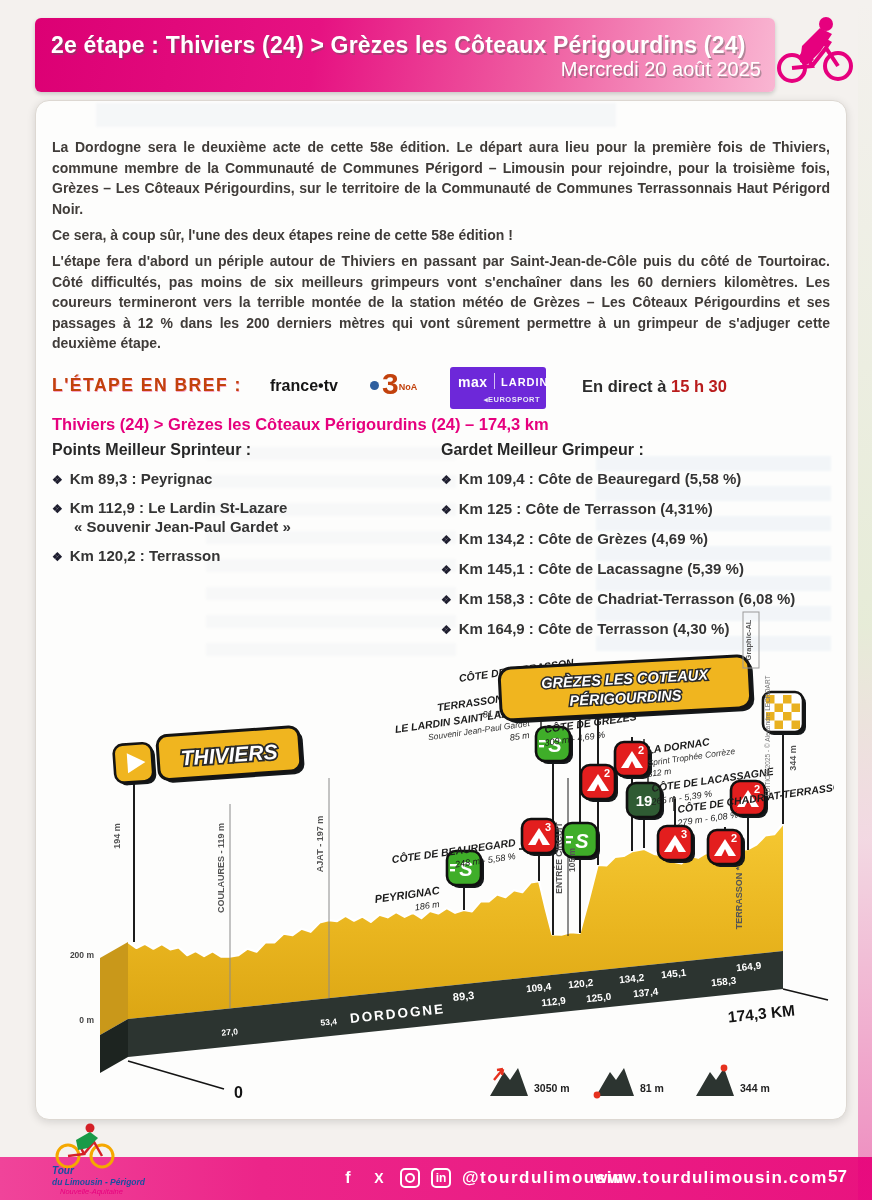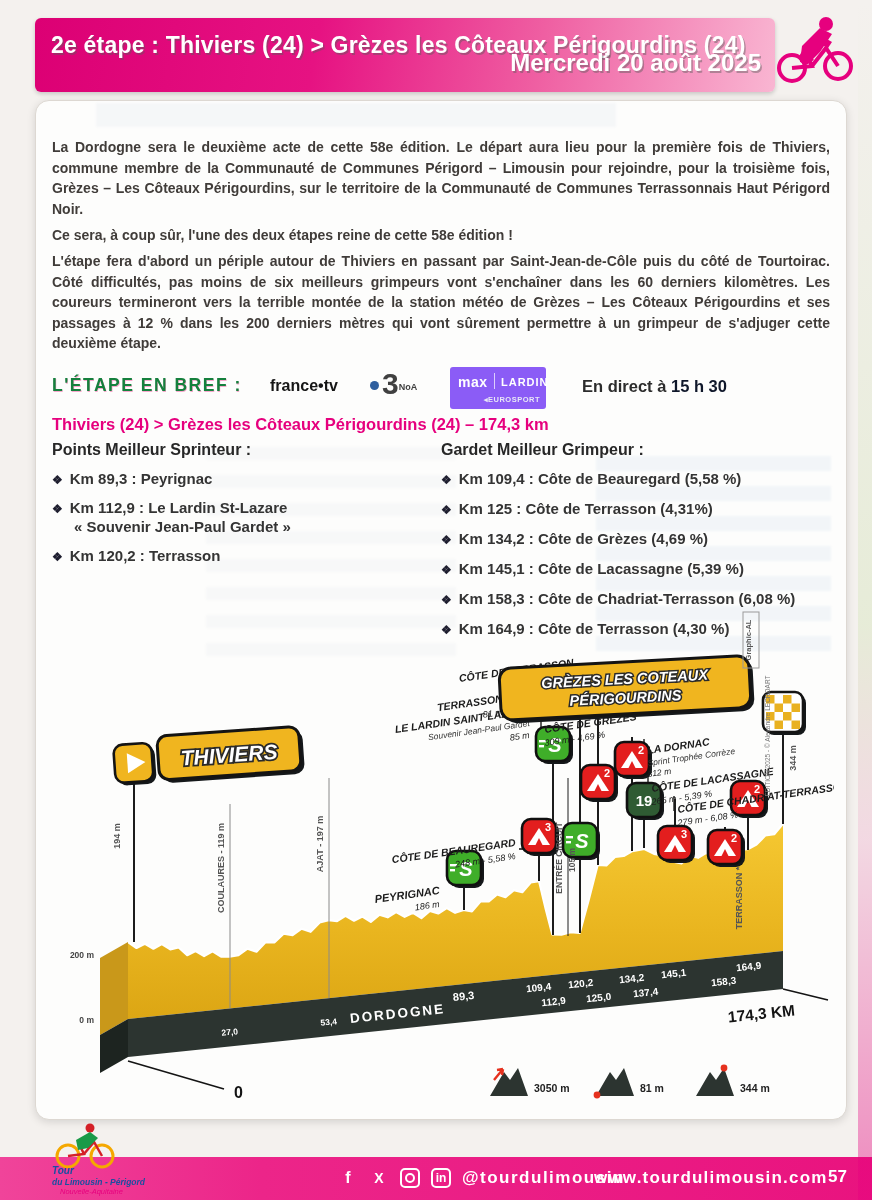--- a/index.html
+++ b/index.html
@@ -6,54 +6,54 @@
   body{width:872px;height:1200px;position:relative;background:#f4f1ee;
        font-family:"Liberation Sans",sans-serif;overflow:hidden;}
   .page{position:absolute;inset:0;}
 
   
   .banner{position:absolute;left:35px;top:18px;width:740px;height:74px;border-radius:6px;
     background:linear-gradient(100deg,#dc0074 0%,#e61282 38%,#ef5fa2 68%,#f9b6d2 100%);
     box-shadow:0 2px 4px rgba(0,0,0,.18);}
   .banner .t1{position:absolute;left:16px;top:14px;width:710px;color:#fff;font-weight:bold;
     font-size:23px;letter-spacing:.2px;text-shadow:1.5px 1.5px 0 rgba(90,90,90,.45);white-space:nowrap;}
-  .banner .t2{position:absolute;right:14px;top:31px;color:#fff;font-weight:bold;font-size:24px;
+  .banner .t2{position:absolute;right:14px;top:40px;color:#fff;font-weight:normal;font-size:20px;
     text-shadow:1.5px 1.5px 0 rgba(90,90,90,.45);}
   .cyclist{position:absolute;right:14px;top:12px;width:84px;height:74px;}
 
   
   .panel{position:absolute;left:35px;top:100px;width:810px;height:1018px;background:#fdfdfc;
     border:1px solid #ddd8d2;border-radius:14px;box-shadow:0 2px 8px rgba(0,0,0,.13);overflow:hidden;}
   .ghost{position:absolute;opacity:.5;filter:blur(1.2px);pointer-events:none;}
   .g1{left:560px;top:350px;width:235px;height:200px;
       background:repeating-linear-gradient(0deg,rgba(100,150,205,.14) 0 15px,transparent 15px 30px);}
   .g2{left:170px;top:335px;width:250px;height:220px;
       background:repeating-linear-gradient(0deg,rgba(120,140,170,.09) 0 13px,transparent 13px 28px);}
   .g3{left:60px;top:2px;width:520px;height:24px;background:rgba(110,140,185,.10);}
 
   .para{position:absolute;left:16px;width:778px;font-size:14px;font-weight:600;color:#403c39;
     line-height:1.47;text-align:justify;}
   .p1{top:22px;} .p2{top:110px;} .p3{top:136px;}
 
   .bref-row{position:absolute;left:16px;top:264px;width:778px;height:46px;}
-  .bref-label{position:absolute;left:0;top:10px;color:#15803d;font-weight:bold;font-size:17.5px;
+  .bref-label{position:absolute;left:0;top:10px;color:#c2410c;font-weight:bold;font-size:17.5px;
     letter-spacing:1.5px;text-shadow:.6px .6px 0 #f8a8cd;}
   .francetv{position:absolute;left:218px;top:12px;font-weight:bold;font-size:16px;color:#161616;}
   .francetv:before{content:"";display:inline-block;width:0;}
-  .f3{position:absolute;left:318px;top:2px;font-weight:bold;font-size:30px;color:#404040;}
+  .f3{position:absolute;left:318px;top:2px;font-weight:bold;font-size:30px;color:#c2410c;}
   .f3 .dot{display:inline-block;width:9px;height:9px;border-radius:50%;background:#2f5f9e;margin:0 3px 4px 0;}
   .f3 .noa{font-size:9px;font-weight:bold;vertical-align:4px;}
-  .maxbox{position:absolute;left:398px;top:2px;width:96px;height:42px;background:#8b5cf6;border-radius:3px;
+  .maxbox{position:absolute;left:398px;top:2px;width:96px;height:42px;background:#6d28d9;border-radius:3px;
     color:#fff;}
   .maxbox .r1{position:absolute;left:8px;top:7px;font-weight:bold;font-size:14px;letter-spacing:.5px;}
   .maxbox .sep{position:absolute;left:44px;top:6px;width:1px;height:16px;background:rgba(255,255,255,.7);}
   .maxbox .sport{position:absolute;left:51px;top:9px;font-weight:bold;font-size:11px;letter-spacing:1px;}
   .maxbox .euro{position:absolute;right:6px;bottom:5px;font-size:7.5px;font-weight:bold;letter-spacing:.5px;color:#e8e8f6;}
   .direct{position:absolute;left:530px;top:12px;font-weight:bold;font-size:16.5px;color:#2c2c2c;}
-  .direct .time{color:#0f172a;}
+  .direct .time{color:#b91c1c;}
 
   .stage-line{position:absolute;left:16px;top:306px;color:#e6007e;font-weight:bold;font-size:16.5px;margin-top:8px;}
 
   .col{position:absolute;top:340px;}
   .col-s{left:16px;width:385px;} .col-g{left:405px;width:392px;}
   .col h3{margin:0 0 10px 0;font-size:16px;color:#272727;}
   .pt{font-size:15px;font-weight:600;color:#343434;margin:0 0 9px 0;line-height:1.3;}
   .col-g .pt{margin-bottom:10.5px;}
   .pt .bullet{color:#1d1d2e;font-size:12px;margin-right:7px;}
   .pt .l2{display:block;margin-left:22px;}

